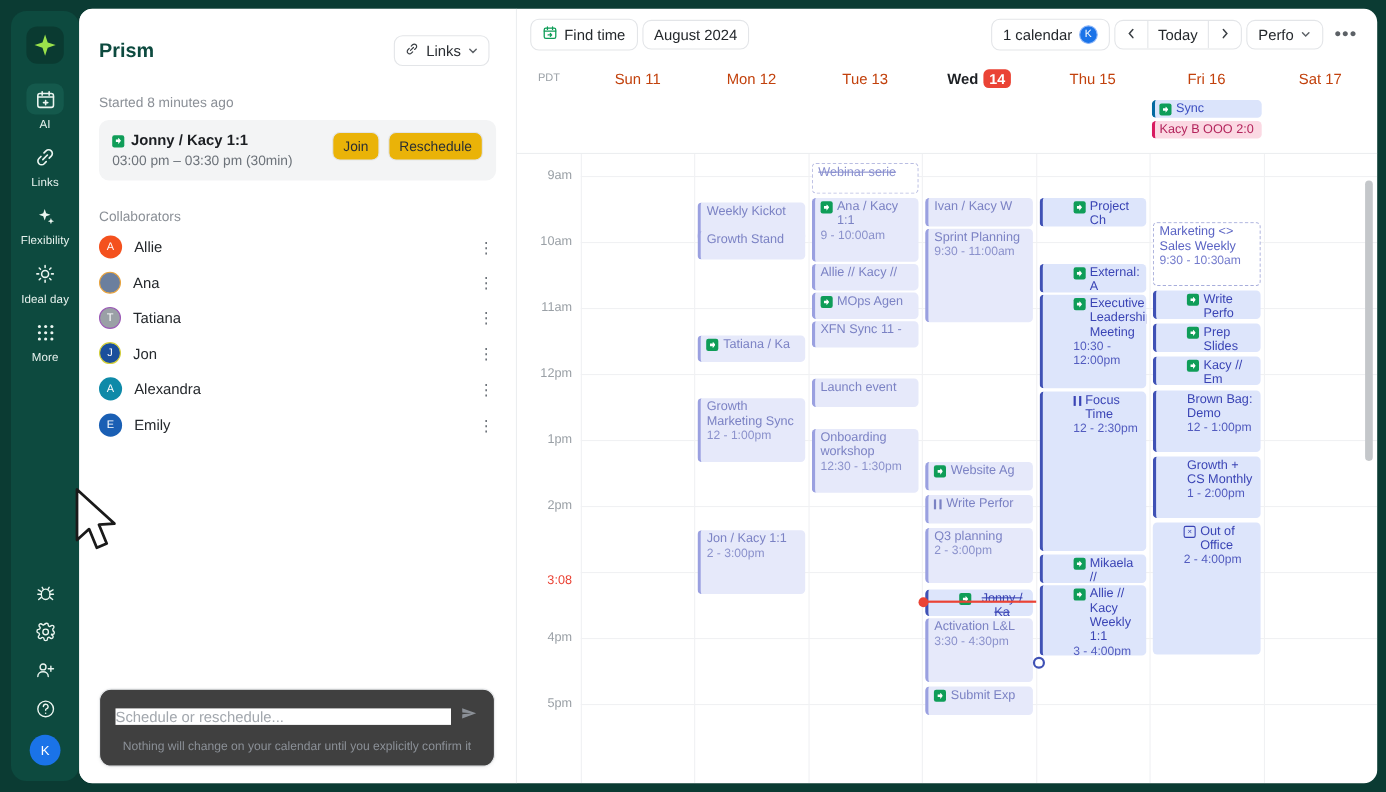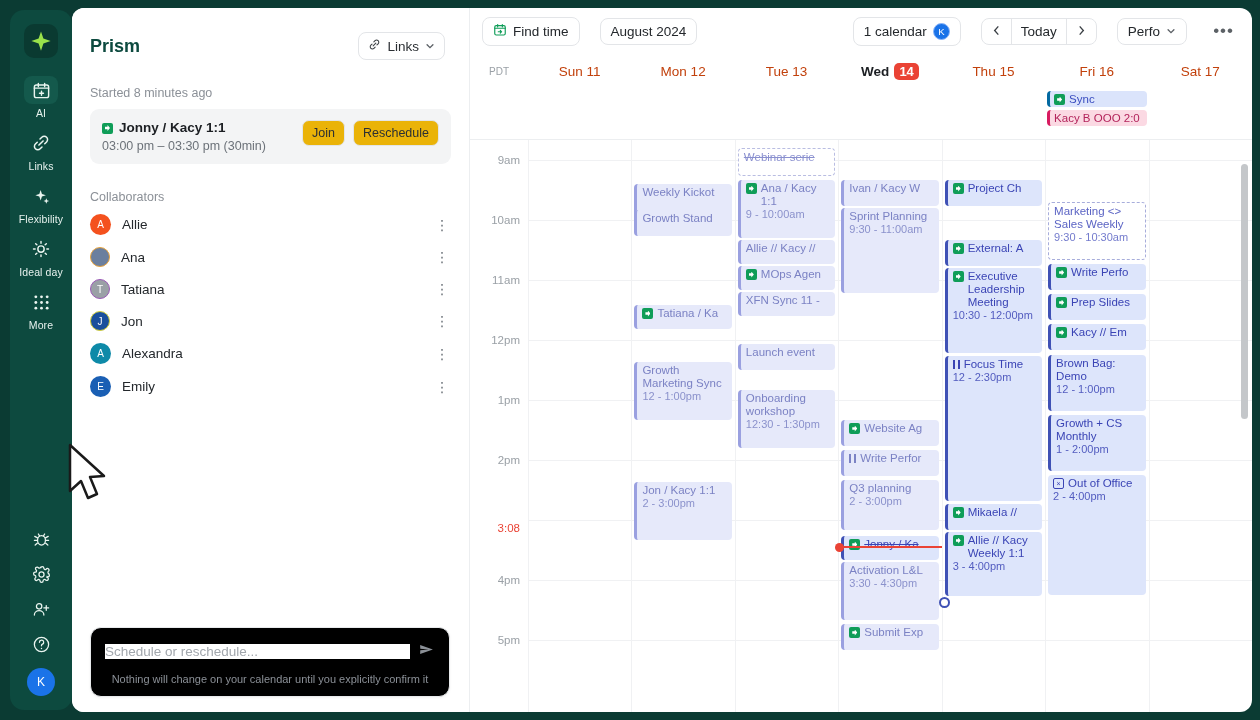--- a/index.html
+++ b/index.html
@@ -107,42 +107,42 @@
     width: 21px; height: 21px; border-radius: 50%;
     display: flex; align-items: center; justify-content: center;
     color: #fff; font-size: 10px; flex: none;
   }
   .av.ring { box-sizing: content-box; border: 1.5px solid; }
   .collab-name { flex: 1; font-size: 13.5px; color: #24282c; }
   .kebab { color: #6c7279; font-size: 14px; letter-spacing: 0; line-height: 1; cursor: pointer; }
 
   .composer {
     position: absolute; left: 18px; bottom: 15px; width: 360px;
-    background: #000000; border: 1px solid #e8eaec; border-radius: 11px;
+    background: #404040; border: 1px solid #e8eaec; border-radius: 11px;
     box-shadow: 0 1px 3px rgba(0,0,0,.05);
   }
   .composer-row {
     display: flex; align-items: center; gap: 8px;
     padding: 13px 14px 11px;
   }
   .composer-input {
     flex: 1; border: none; outline: none; font-size: 13.5px;
     color: #2b2f33; font-family: "Liberation Sans", sans-serif;
   }
   .composer-input::placeholder { color: #a2a7ad; }
   .composer-note {
     text-align: center; font-size: 11px; color: #8b9097;
     padding: 0 10px 11px;
   }
 
   
   .cal { flex: 1; display: flex; flex-direction: column; position: relative; min-width: 0; }
   .cal-toolbar {
     height: 46px; display: flex; align-items: center;
-    padding: 0 12px 0 12px; gap: 20px;
+    padding: 0 12px 0 12px; gap: 4px;
   }
   .tbtn {
     border: 1px solid #e3e5e8; background: #fff; border-radius: 8px;
     font-size: 13.5px; color: #24282c; padding: 5px 10px;
     display: flex; align-items: center; gap: 6px; cursor: pointer;
   }
   .spacer { flex: 1; }
   .seg {
     display: flex; align-items: center;
     border: 1px solid #e3e5e8; border-radius: 8px; overflow: hidden;
@@ -206,21 +206,21 @@
   }
   .ev {
     position: absolute; left: 2px; right: 3px;
     border-radius: 4px; padding: 2px 4px 2px 5px;
     font-size: 11.5px; line-height: 13px; overflow: hidden;
     cursor: pointer;
   }
   .ev .etitle { display: flex; align-items: flex-start; gap: 4px; }
   .ev .etime { font-size: 11px; opacity: .85; }
   .ev.lav { background: #e6e9fa; color: #7b82c4; border-left: 3px solid #9aa0e0; }
-  .ev.ind { background: #dde5fb; color: #3a44b5; border-left: 3px solid #3f51b5; }
+  .ev.ind { background: #dde5fb; color: #3a44b5; border-left: 3px solid #3f51b5; padding-left: 28px; }
   .ev.tent {
     background: #ffffff; color: #8a90cf;
     border: 1px dashed #b9bde2; border-left: 1px dashed #b9bde2;
   }
   .ev.tentb {
     background: #ffffff; color: #5b64c4;
     border: 1px dashed #a7addb; border-left: 1px dashed #a7addb;
   }
   .ev.strike .etitle { text-decoration: line-through; text-align: center; }
   .gicon {

